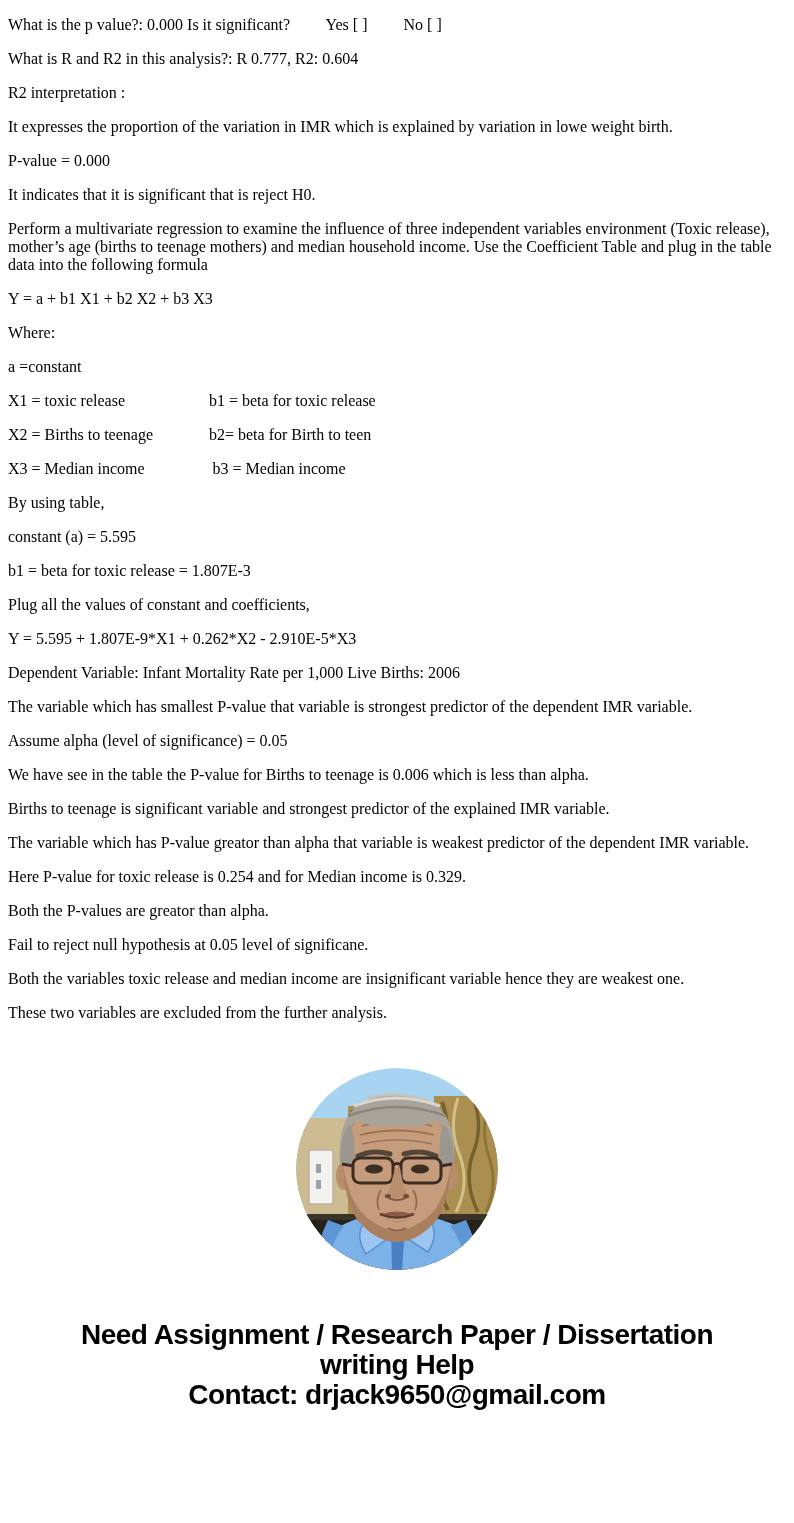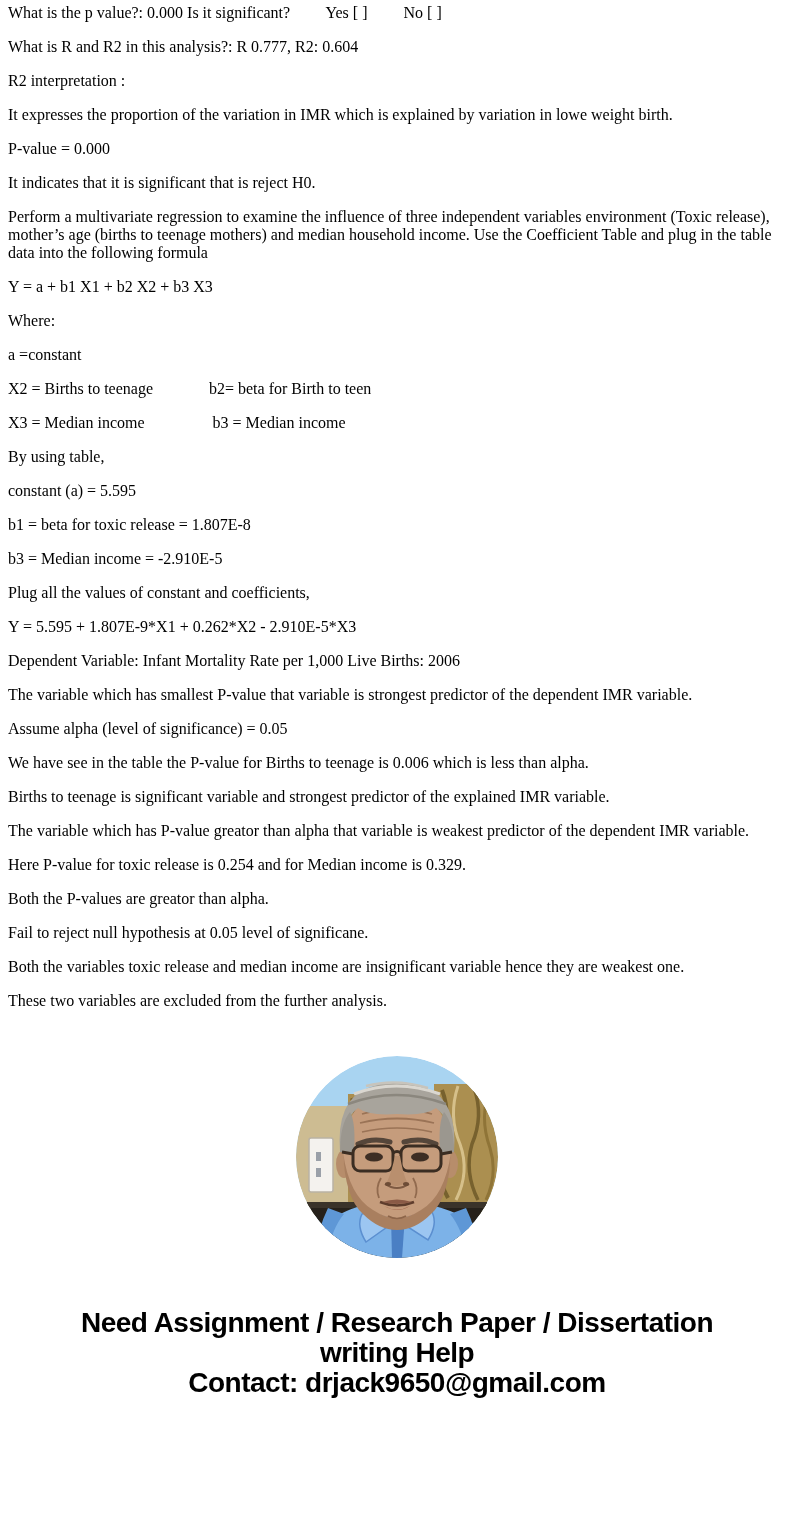--- a/index.html
+++ b/index.html
@@ -14,21 +14,21 @@
     font-size: 16px;
   }
   .doc {
     padding: 0 8px;
   }
   .doc p {
     margin: 16px 0;
     line-height: 18px;
     white-space: pre-wrap;
   }
-  .doc p:first-child { margin-top: 4px; }
+  .doc p:first-child { margin-top: 16px; }
   .bold-word { font-weight: normal; }
   .avatar-wrap {
     margin-top: 46px;
     text-align: center;
   }
   .avatar-circle {
     display: inline-block;
     width: 202px;
     height: 202px;
     border-radius: 50%;
@@ -54,26 +54,26 @@
     <p>What is the p value?: 0.000 Is it significant?         Yes [ ]         No [ ]</p>
     <p>What is R and R2 in this analysis?: R 0.777, R2: 0.604</p>
     <p>R2 interpretation :</p>
     <p>It expresses the proportion of the variation in IMR which is explained by variation in lowe weight birth.</p>
     <p>P-value = 0.000</p>
     <p>It indicates that it is significant that is reject H0.</p>
     <p><span>Perform a </span><span class="bold-word">multivariate</span><span> regression to examine the influence of three independent variables environment (Toxic release), mother’s age (births to teenage mothers) and median household income. Use the Coefficient Table and plug in the table data into the following formula</span></p>
     <p>Y = a + b1 X1 + b2 X2 + b3 X3</p>
     <p>Where:</p>
     <p>a =constant</p>
+    <p>X1 = toxic release                     b1 = beta for toxic release</p>
     <p>X2 = Births to teenage              b2= beta for Birth to teen</p>
     <p>X3 = Median income                 b3 = Median income</p>
     <p>By using table,</p>
     <p>constant (a) = 5.595</p>
-    <p>b1 = beta for toxic release = 1.807E-8</p>
-    <p>b3 = Median income = -2.910E-5</p>
+    <p>b1 = beta for toxic release = 1.807E-3</p>
     <p>Plug all the values of constant and coefficients,</p>
     <p>Y = 5.595 + 1.807E-9*X1 + 0.262*X2 - 2.910E-5*X3</p>
     <p>Dependent Variable: Infant Mortality Rate per 1,000 Live Births: 2006</p>
     <p>The variable which has smallest P-value that variable is strongest predictor of the dependent IMR variable.</p>
     <p>Assume alpha (level of significance) = 0.05</p>
     <p>We have see in the table the P-value for Births to teenage is 0.006 which is less than alpha.</p>
     <p>Births to teenage is significant variable and strongest predictor of the explained IMR variable.</p>
     <p>The variable which has P-value greator than alpha that variable is weakest predictor of the dependent IMR variable.</p>
     <p>Here P-value for toxic release is 0.254 and for Median income is 0.329.</p>
     <p>Both the P-values are greator than alpha.</p>

